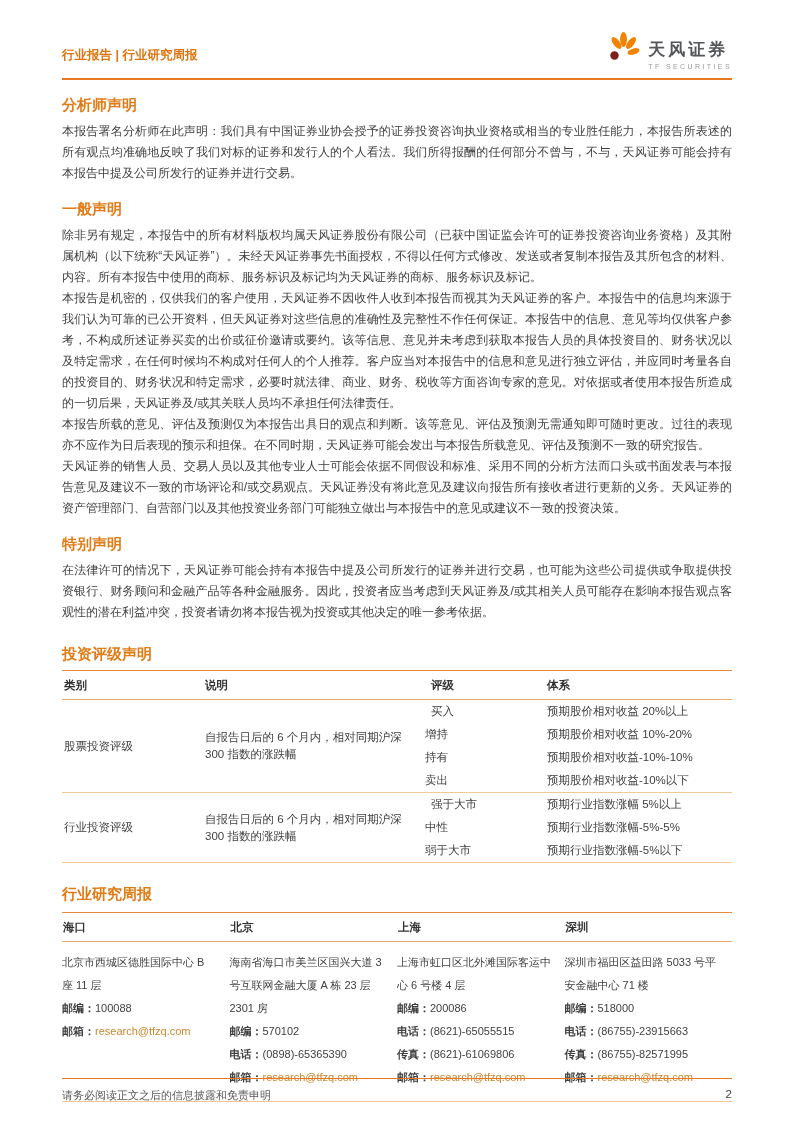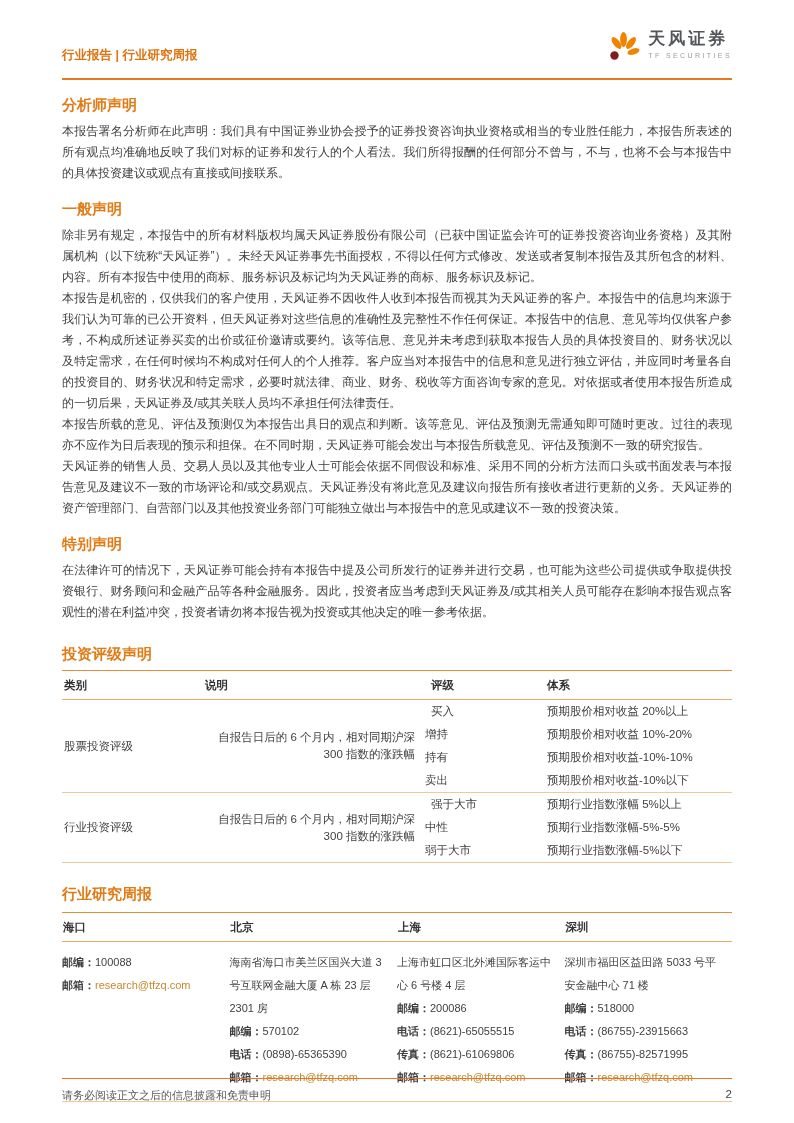--- a/index.html
+++ b/index.html
@@ -3,39 +3,39 @@
 <meta charset="utf-8">
 <style>
   * { margin:0; padding:0; box-sizing:border-box; }
   html,body { background:#ffffff; }
   body { font-family:"Liberation Sans","DejaVu Sans",sans-serif; color:#3f3f3f; }
   .page { position:relative; width:794px; height:1123px; margin:0 auto; background:#fff; padding:30px 62px 0; overflow:hidden; }
 
   
   .doc-header { display:flex; justify-content:space-between; align-items:flex-end; padding-bottom:8px; border-bottom:2px solid #E87722; }
   .breadcrumb { color:#DE7410; font-weight:bold; font-size:12.5px; padding-bottom:6px; }
-  .logo { display:flex; align-items:flex-start; gap:7px; }
+  .logo { display:flex; align-items:flex-end; gap:7px; }
   .logo-text { display:flex; flex-direction:column; }
   .brand-cn { font-size:17px; font-weight:bold; color:#54565A; letter-spacing:3px; line-height:1.1; }
   .brand-en { font-size:7px; color:#9a9a9a; letter-spacing:2.4px; margin-top:3px; }
 
   
   .section-title { color:#E07B16; font-weight:bold; font-size:15px; margin:16px 0 6px; }
   .para { font-size:12px; line-height:21px; text-align:justify; color:#3f3f3f; }
 
   
   .rating-title { margin-top:22px; }
   table.rating { width:100%; border-collapse:collapse; margin-top:6px; font-size:11.5px; table-layout:fixed; }
   .rating col.c1 { width:135px; } .rating col.c2 { width:226px; } .rating col.c3 { width:116px; }
   .rating th { border-top:1.5px solid #E98C3A; border-bottom:1px solid #EDAA66; font-weight:bold; text-align:left; padding:7px 8px 6px 2px; color:#333; font-size:11.5px;margin-left:28px; }
   .rating th + th { padding-left:8px; }
   .rating td { padding:4px 8px 4px 2px; vertical-align:middle; line-height:15px; }
   .rating td + td { padding-left:8px; }
   .rating td.bend { border-bottom:1px solid #F3C897; }
-  .rating td.desc { line-height:17px;text-align:right; }
+  .rating td.desc { line-height:17px; }
 
   
   .research-title { margin-top:22px; }
   .offices-head { display:flex; border-top:1.5px solid #E98C3A; border-bottom:1px solid #EDAA66; margin-top:8px; }
   .offices-head .city { flex:1; font-weight:bold; font-size:11.5px; color:#333; padding:7px 0 6px 1px; }
   .offices-body { display:flex; border-bottom:1px solid #F3C897; padding:9px 0 12px; }
   .office-col { flex:1; padding-right:13px; font-size:11px; line-height:23px; }
   .office-line .lbl { font-weight:bold; color:#3f3f3f; }
   .email { color:#C8872F; text-decoration:none; }
 
@@ -65,21 +65,21 @@
       </span>
       <span class="logo-text">
         <span class="brand-cn">天风证券</span>
         <span class="brand-en">TF SECURITIES</span>
       </span>
     </div>
   </div>
 
   <div>
     <div class="section-title">分析师声明</div>
-    <p class="para">本报告署名分析师在此声明：我们具有中国证券业协会授予的证券投资咨询执业资格或相当的专业胜任能力，本报告所表述的所有观点均准确地反映了我们对标的证券和发行人的个人看法。我们所得报酬的任何部分不曾与，不与，也将不会与本报告中的具体投资建议或观点有直接或间接联系。</p>
+    <p class="para">本报告署名分析师在此声明：我们具有中国证券业协会授予的证券投资咨询执业资格或相当的专业胜任能力，本报告所表述的所有观点均准确地反映了我们对标的证券和发行人的个人看法。我们所得报酬的任何部分不曾与，不与，天风证券可能会持有本报告中提及公司所发行的证券并进行交易。</p>
   </div>
 
   <div>
     <div class="section-title">一般声明</div>
     <p class="para">除非另有规定，本报告中的所有材料版权均属天风证券股份有限公司（已获中国证监会许可的证券投资咨询业务资格）及其附属机构（以下统称“天风证券”）。未经天风证券事先书面授权，不得以任何方式修改、发送或者复制本报告及其所包含的材料、内容。所有本报告中使用的商标、服务标识及标记均为天风证券的商标、服务标识及标记。</p>
     <p class="para">本报告是机密的，仅供我们的客户使用，天风证券不因收件人收到本报告而视其为天风证券的客户。本报告中的信息均来源于我们认为可靠的已公开资料，但天风证券对这些信息的准确性及完整性不作任何保证。本报告中的信息、意见等均仅供客户参考，不构成所述证券买卖的出价或征价邀请或要约。该等信息、意见并未考虑到获取本报告人员的具体投资目的、财务状况以及特定需求，在任何时候均不构成对任何人的个人推荐。客户应当对本报告中的信息和意见进行独立评估，并应同时考量各自的投资目的、财务状况和特定需求，必要时就法律、商业、财务、税收等方面咨询专家的意见。对依据或者使用本报告所造成的一切后果，天风证券及/或其关联人员均不承担任何法律责任。</p>
     <p class="para">本报告所载的意见、评估及预测仅为本报告出具日的观点和判断。该等意见、评估及预测无需通知即可随时更改。过往的表现亦不应作为日后表现的预示和担保。在不同时期，天风证券可能会发出与本报告所载意见、评估及预测不一致的研究报告。</p>
     <p class="para">天风证券的销售人员、交易人员以及其他专业人士可能会依据不同假设和标准、采用不同的分析方法而口头或书面发表与本报告意见及建议不一致的市场评论和/或交易观点。天风证券没有将此意见及建议向报告所有接收者进行更新的义务。天风证券的资产管理部门、自营部门以及其他投资业务部门可能独立做出与本报告中的意见或建议不一致的投资决策。</p>
   </div>
 
@@ -148,20 +148,21 @@
     <div class="offices-head">
       <div class="city">海口</div>
       <div class="city">北京</div>
       <div class="city">上海</div>
       <div class="city">深圳</div>
     </div>
 
     <div class="offices-body">
 
       <div class="office-col">
+        <div class="office-line">北京市西城区德胜国际中心 B 座 11 层</div>
         <div class="office-line">
           <span class="lbl">邮编：</span><span>100088</span>
         </div>
         <div class="office-line">
           <span class="lbl">邮箱：</span><a class="email">research@tfzq.com</a>
         </div>
       </div>
 
       <div class="office-col">
         <div class="office-line">海南省海口市美兰区国兴大道 3 号互联网金融大厦 A 栋 23 层 2301 房</div>

